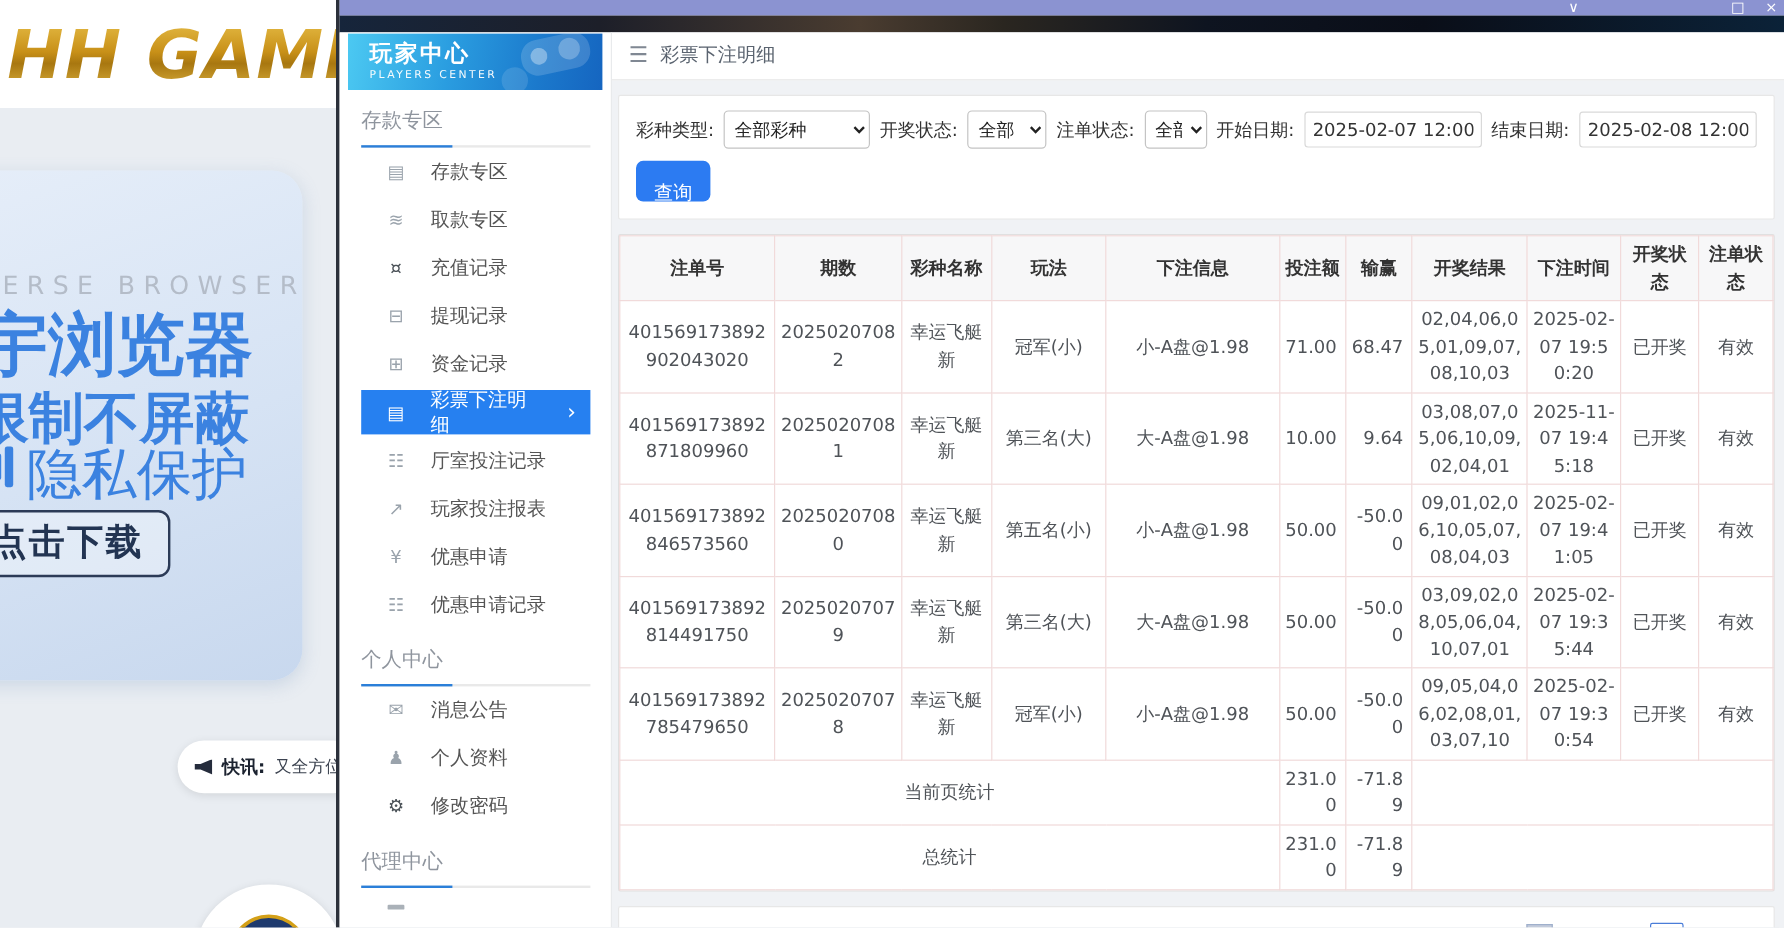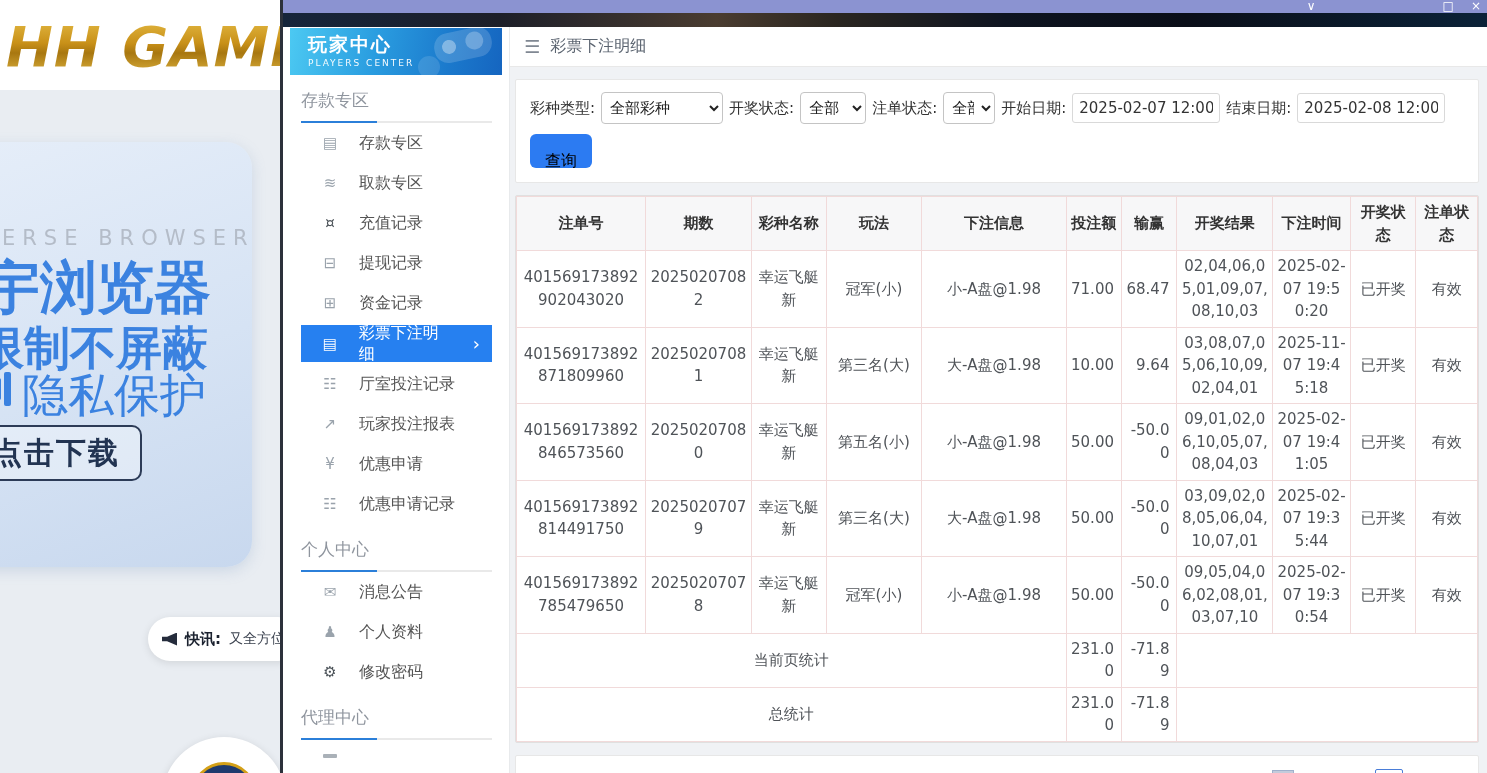--- a/index.html
+++ b/index.html
@@ -66,29 +66,29 @@
   .menu-stub { height:18px; display:flex; align-items:flex-end; padding-left:22px; }
   .menu-stub b { width:14px; height:4px; background:#aab1b8; border-radius:1px; }
 
   
   .main { flex:1; background:#f0f2f5; overflow:hidden; }
   .crumb { height:40px; background:#fff; border-bottom:1px solid #e8e8e8; display:flex; align-items:center; gap:10px; padding-left:14px; }
   .crumb .burger { color:#808893; font-size:18px; }
   .crumb-title { color:#5b6470; font-size:16px; }
   .card { background:#fff; border:1px solid #e7e7e7; border-radius:2px; margin:12px 8px 0 5px; }
   .filter-card { padding:12px 14px; }
-  .filter-row { display:flex; align-items:center; flex-wrap:nowrap; gap:6px; }
+  .filter-row { display:flex; align-items:center; flex-wrap:nowrap; gap:6px;justify-content:space-between; }
   .f-label { font-size:15px; color:#333; white-space:nowrap; margin-left:0; }
   .f-label:first-child { margin-left:0; }
   select { height:32px; font-size:15px; color:#222; border:1px solid #c4c4c4; border-radius:4px; background:#fff; padding:2px 4px;
     font-family:inherit; }
   .sel-lottery { width:122px; } .sel-draw { width:66px; } .sel-order { width:52px; }
   .date-input { width:148px; height:30px; border:1px solid #d9d9d9; border-radius:3px; font-size:15px; color:#333; padding:0 6px;
     font-family:inherit; }
-  .search-btn { margin-top:10px; height:34px; padding:17px 15px; background:#2c7bf2; color:#000000; border:none; border-radius:6px;
+  .search-btn { margin-top:10px; height:34px; padding:17px 15px; background:#2c7bf2; color:#ffffff; border:none; border-radius:6px;
     font-size:16px; cursor:pointer; font-family:inherit; }
 
   
   .table-card { border:1px solid #e0e0e0; }
   table { width:100%; border-collapse:collapse; table-layout:fixed; }
   th,td { border:1px solid #f1dada; font-size:15px; text-align:center; vertical-align:middle; padding:4px 3px; word-break:break-all; line-height:1.5; }
   th { background:#f7f7f8; color:#333; font-weight:700; height:42px; }
   td { color:#4f5358; height:76px; }
   tr.summary td { height:38px; }
   td.r { text-align:right; padding-right:7px; }

